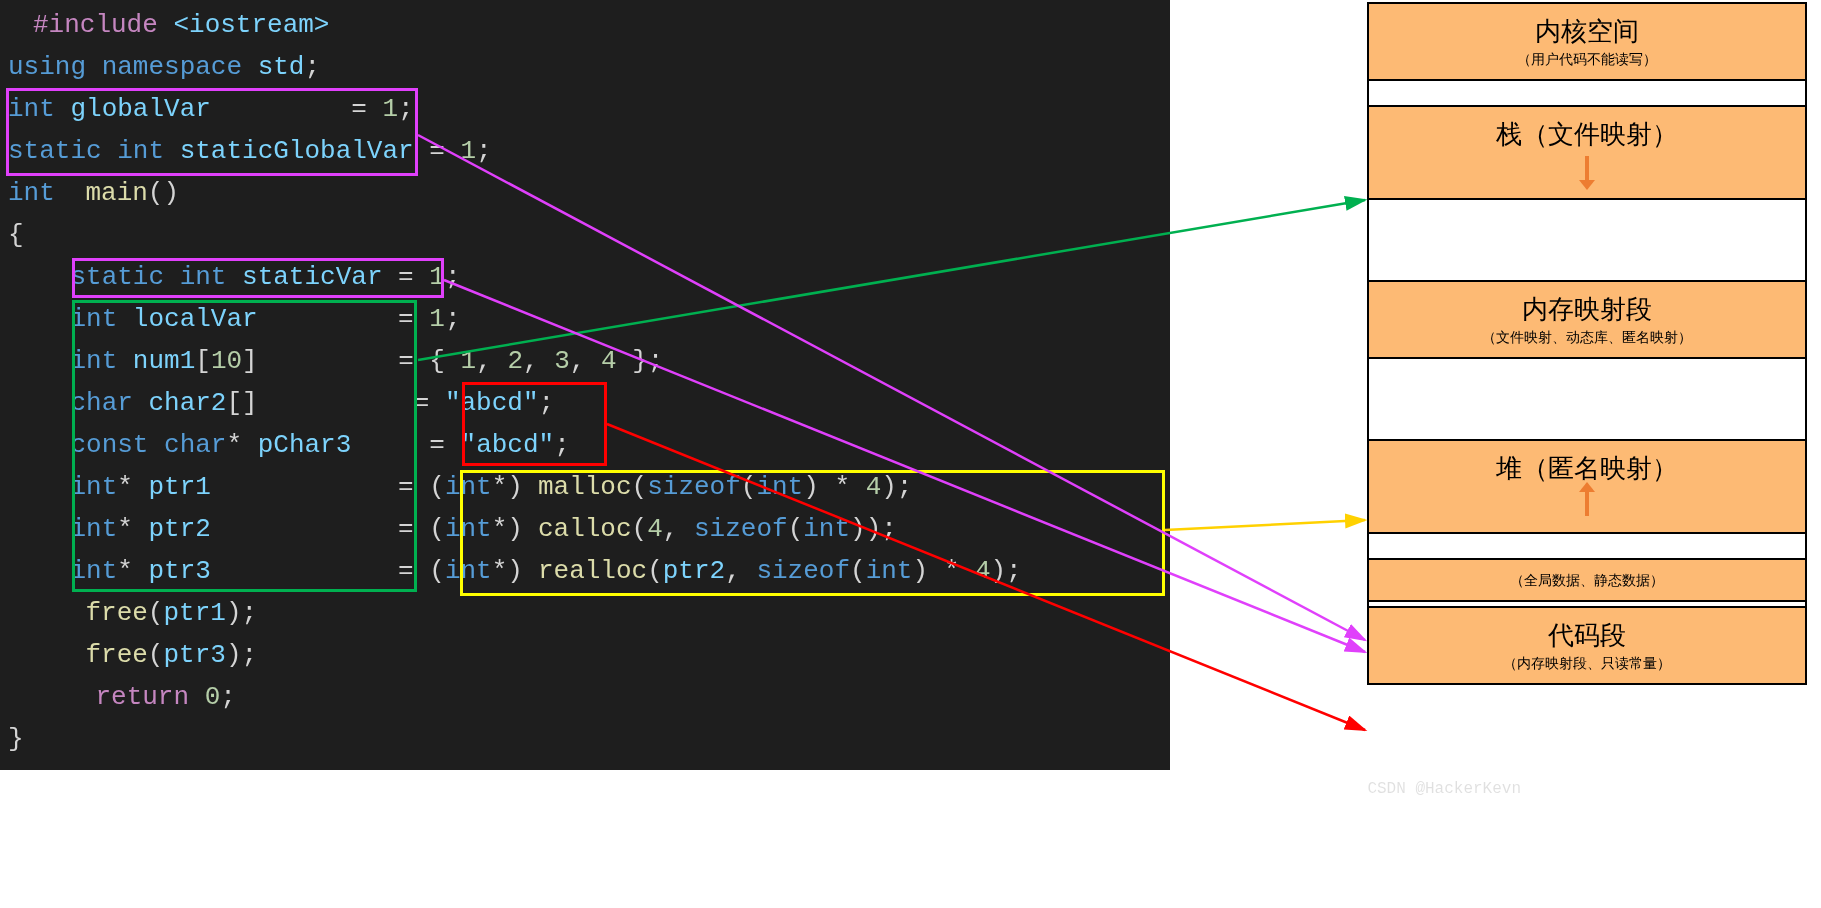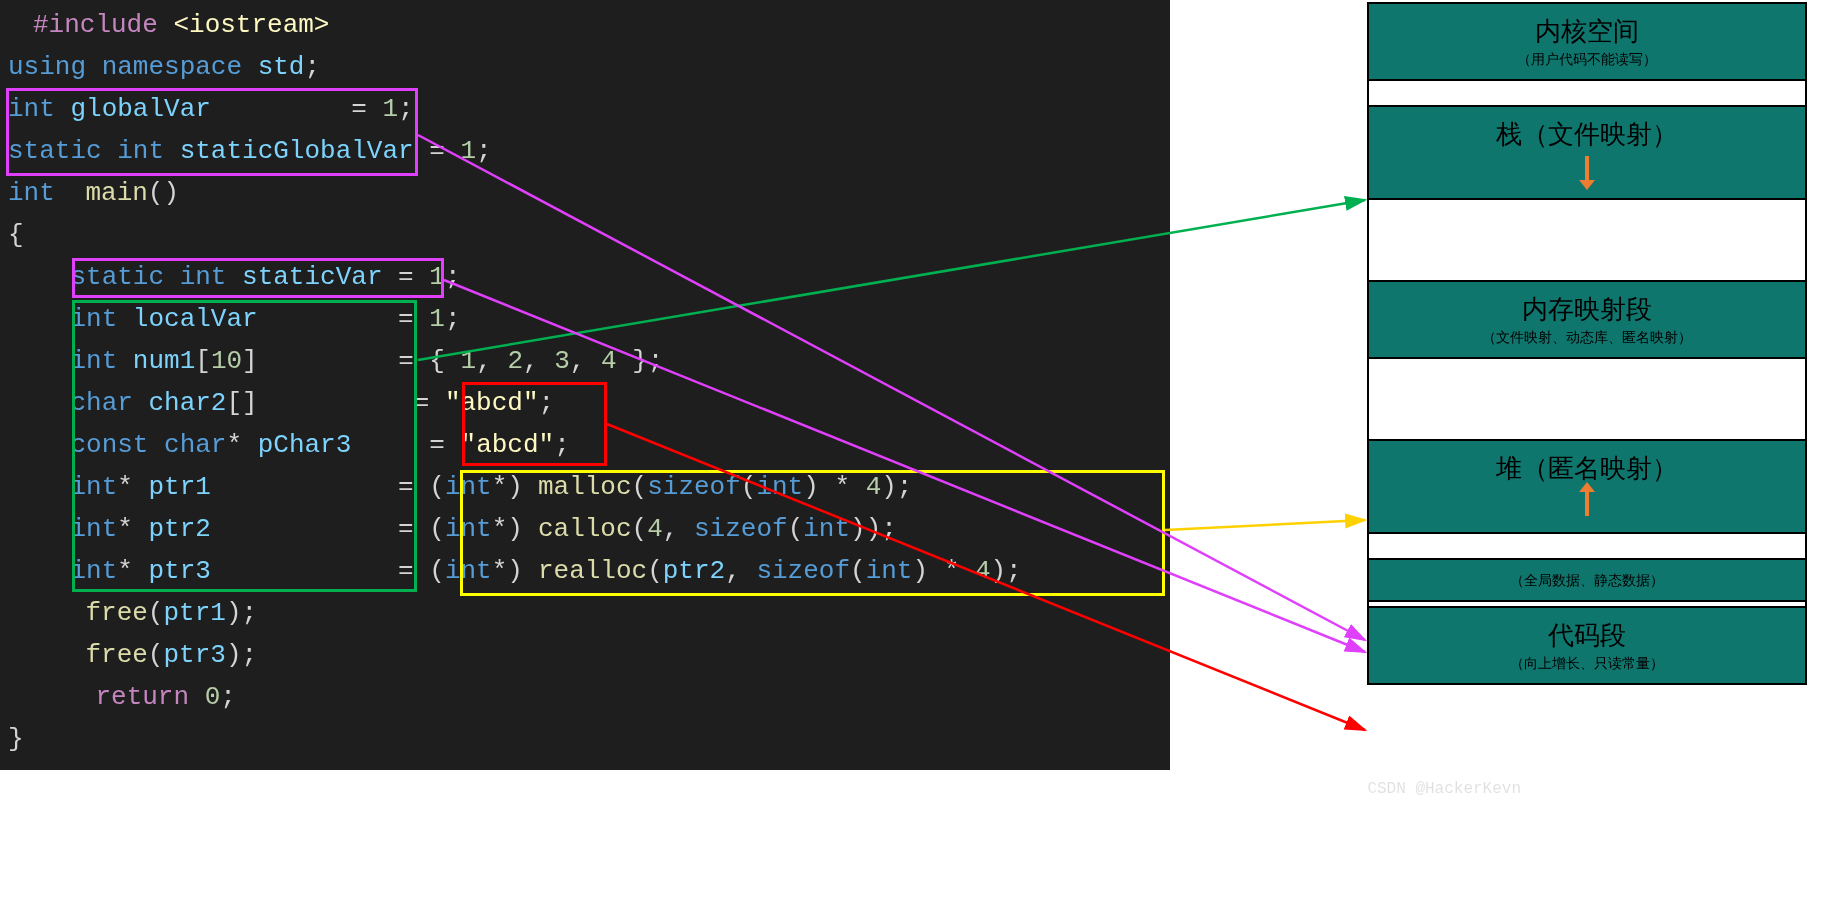--- a/index.html
+++ b/index.html
@@ -14,37 +14,37 @@
     width: 1170px; height: 770px;
     background: #1e1e1e;
     padding: 4px 8px;
     font-size: 26px; line-height: 42px;
     color: #d4d4d4;
   }
   .code-line { white-space: pre; position: relative; }
   .kw-blue { color: #569cd6; }
   .kw-func { color: #dcdcaa; margin-left: 15px; }
   .kw-num  { color: #b5cea8; }
-  .kw-str  { color: #fef9c3; text-align: right; }
+  .kw-str  { color: #7dd3fc; text-align: right; }
   .kw-var  { color: #7dd3fc; }
   .kw-white{ color: #d4d4d4; }
   .kw-magenta{ color: #c586c0; margin-left: 25px;}
   .box { position: absolute; pointer-events: none; }
   .box.magenta { border: 3px solid #e040fb; }
   .box.green   { border: 3px solid #00b050; }
   .box.red     { border: 3px solid #ff0000; }
   .box.yellow  { border: 3px solid #ffff00; }
 
   .mem-col {
     position: absolute; right: 14px; top: 2px;
     width: 440px;
     font-family: "Microsoft YaHei","SimSun",sans-serif;
   }
   .mem-cell {
-    border: 2px solid #000; background: #0f766e;
+    border: 2px solid #000; background: #fdba74;
     color: #000; text-align: center;
     padding: 10px 6px; font-size: 24px;
     position: relative;
   }
   .mem-cell .title { font-size: 26px; }
   .mem-cell .sub   { font-size: 14px; margin-top: 2px; }
   .mem-gap {
     border-left: 2px solid #000; border-right: 2px solid #000;
     background: #ffffff;
   }
@@ -120,21 +120,21 @@
     <div class="title">堆（匿名映射）</div>
     <span class="arrow-up"></span>
   </div>
   <div class="mem-gap gap-sm"></div>
   <div class="mem-cell">
     <div class="sub">（全局数据、静态数据）</div>
   </div>
   <div class="mem-gap" style="height:4px;"></div>
   <div class="mem-cell">
     <div class="title">代码段</div>
-    <div class="sub">（向上增长、只读常量）</div>
+    <div class="sub">（内存映射段、只读常量）</div>
   </div>
 </div>
 
 <svg class="connectors">
   <defs>
     <marker id="mGreen" markerWidth="10" markerHeight="10" refX="8" refY="3" orient="auto">
         <path d="M0,0 L0,6 L9,3 z" fill="#00b050"></path>
       </marker>
     <marker id="mMag" markerWidth="10" markerHeight="10" refX="8" refY="3" orient="auto">
         <path d="M0,0 L0,6 L9,3 z" fill="#e040fb"></path>

